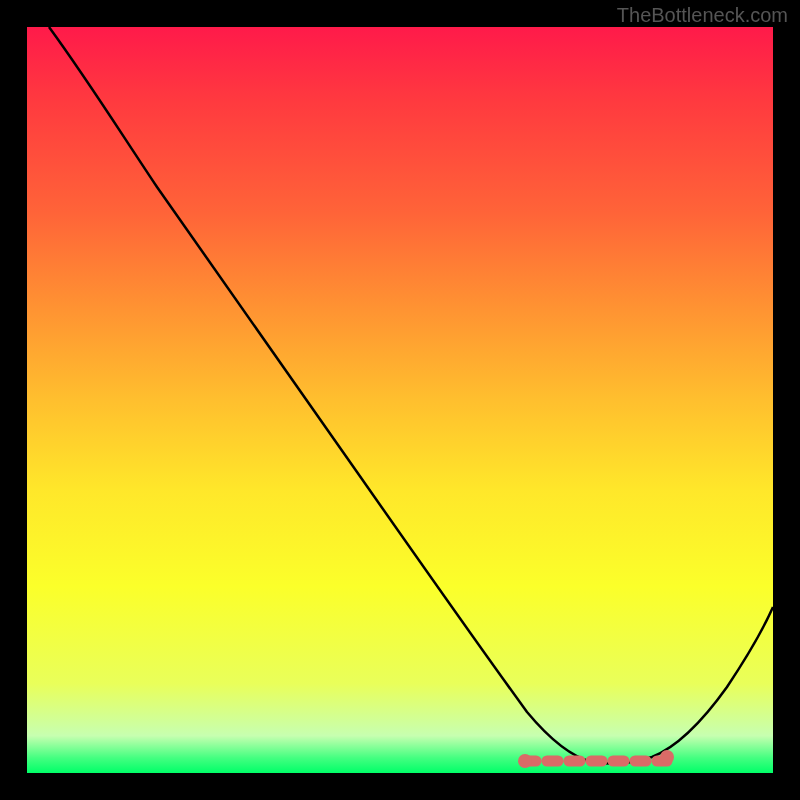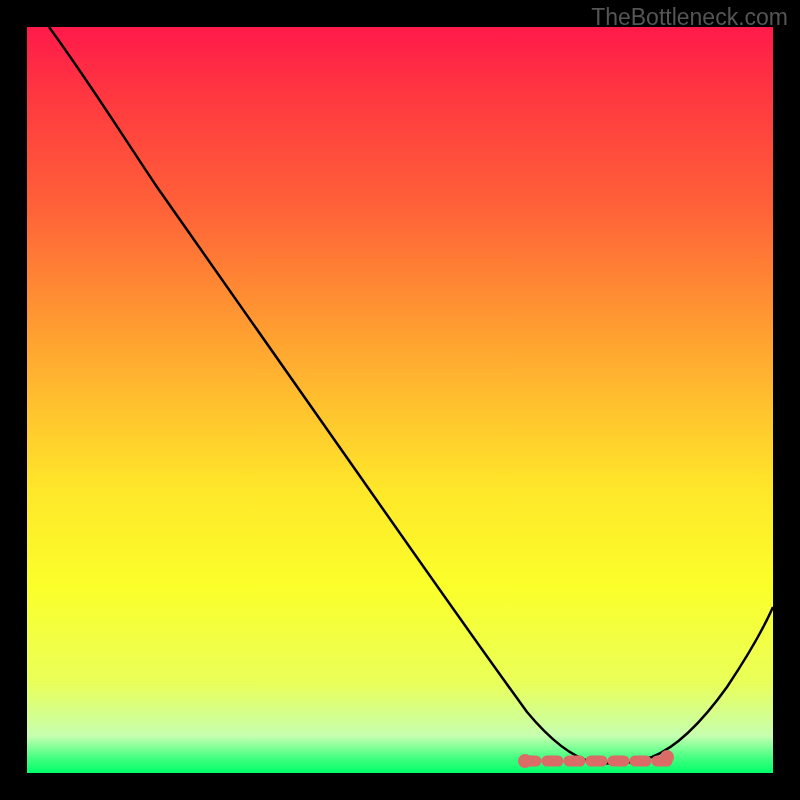--- a/index.html
+++ b/index.html
@@ -9,21 +9,21 @@
     height: 800px;
     background: #000;
     position: relative;
     font-family: Arial, sans-serif;
   }
   .watermark {
     position: absolute;
     top: 4px;
     right: 12px;
     color: #555;
-    font-size: 23px;
+    font-size: 20px;
     font-weight: 500;
   }
   .plot-area {
     position: absolute;
     left: 27px;
     top: 27px;
     width: 746px;
     height: 746px;
   }
   .gradient-bg {

